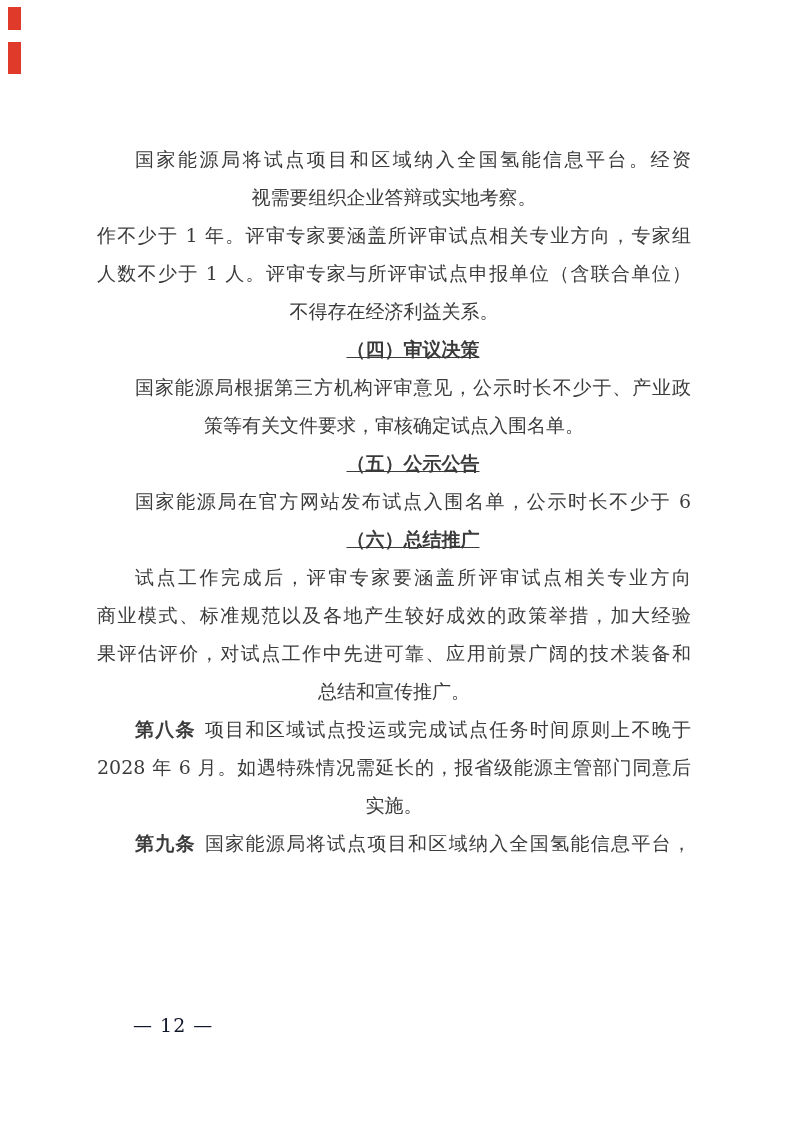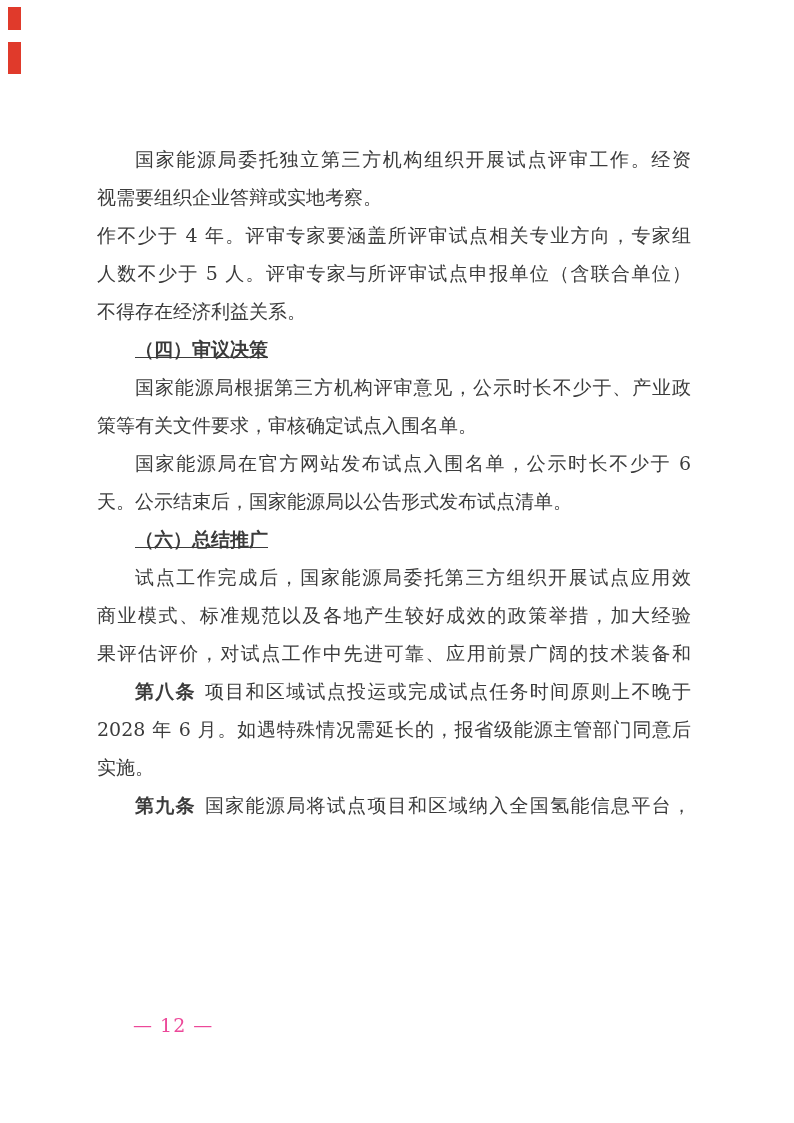--- a/index.html
+++ b/index.html
@@ -23,60 +23,61 @@
     position: absolute;
     top: 140px;
     left: 97px;
     width: 594px;
   }
   .line {
     height: 38px;
     line-height: 38px;
     font-size: 19px;
     white-space: normal;
-    text-align: left;
+    text-align: center;
   }
   .line.just {
     text-align: justify;
     text-align-last: justify;
     text-justify: inter-character;
   }
   .line.indent { padding-left: 38px; }
   .line.bold { font-weight: bold; text-decoration: underline; }
   .prefix { font-weight: bold; margin-right: 9px; font-family: Liberation Mono, monospace; }
   .page-footer {
     position: absolute;
     left: 133px;
     top: 1010px;
     font-size: 19px;
     line-height: 30px;
-    color: #ec4899;
+    color: #0f172a;
     letter-spacing: 1px;
   }
 </style>
 </head>
 <body>
 
 <div class="red-mark m1"></div>
 <div class="red-mark m2"></div>
 
 <div class="doc-body">
-    <div class="line indent just">国家能源局委托独立第三方机构组织开展试点评审工作。经资</div>
+    <div class="line indent just">国家能源局将试点项目和区域纳入全国氢能信息平台。经资</div>
     <div class="line">视需要组织企业答辩或实地考察。</div>
-    <div class="line just">作不少于 4 年。评审专家要涵盖所评审试点相关专业方向，专家组</div>
-    <div class="line just">人数不少于 5 人。评审专家与所评审试点申报单位（含联合单位）</div>
+    <div class="line just">作不少于 1 年。评审专家要涵盖所评审试点相关专业方向，专家组</div>
+    <div class="line just">人数不少于 1 人。评审专家与所评审试点申报单位（含联合单位）</div>
     <div class="line">不得存在经济利益关系。</div>
     <div class="line indent bold">（四）审议决策</div>
     <div class="line indent just">国家能源局根据第三方机构评审意见，公示时长不少于、产业政</div>
     <div class="line">策等有关文件要求，审核确定试点入围名单。</div>
+    <div class="line indent bold">（五）公示公告</div>
     <div class="line indent just">国家能源局在官方网站发布试点入围名单，公示时长不少于 6</div>
-    <div class="line">天。公示结束后，国家能源局以公告形式发布试点清单。</div>
     <div class="line indent bold">（六）总结推广</div>
-    <div class="line indent just">试点工作完成后，国家能源局委托第三方组织开展试点应用效</div>
+    <div class="line indent just">试点工作完成后，评审专家要涵盖所评审试点相关专业方向</div>
     <div class="line just">商业模式、标准规范以及各地产生较好成效的政策举措，加大经验</div>
     <div class="line just">果评估评价，对试点工作中先进可靠、应用前景广阔的技术装备和</div>
+    <div class="line">总结和宣传推广。</div>
     <div class="line indent just"><span class="prefix">第八条</span>项目和区域试点投运或完成试点任务时间原则上不晚于</div>
     <div class="line just">2028 年 6 月。如遇特殊情况需延长的，报省级能源主管部门同意后</div>
     <div class="line">实施。</div>
     <div class="line indent just"><span class="prefix">第九条</span>国家能源局将试点项目和区域纳入全国氢能信息平台，</div>
   </div>
 
 <div class="page-footer">— 12 —</div>
 
 </body></html>

